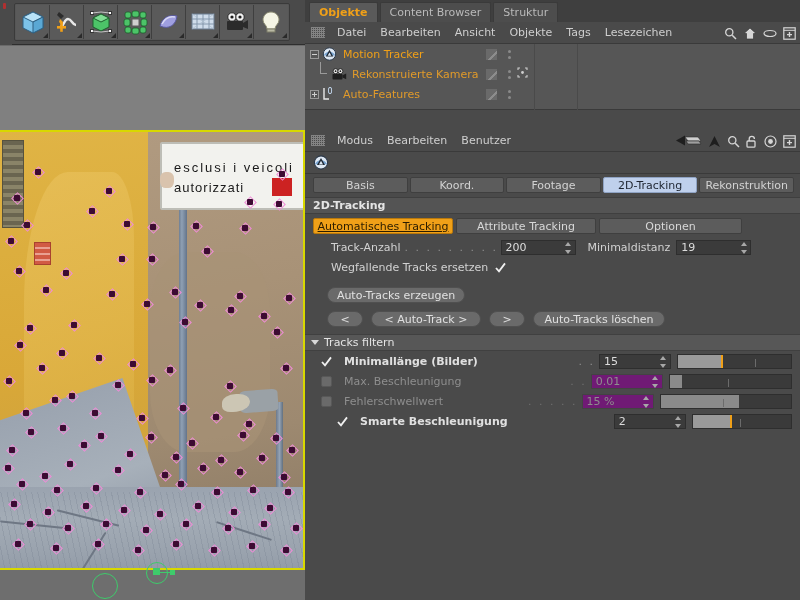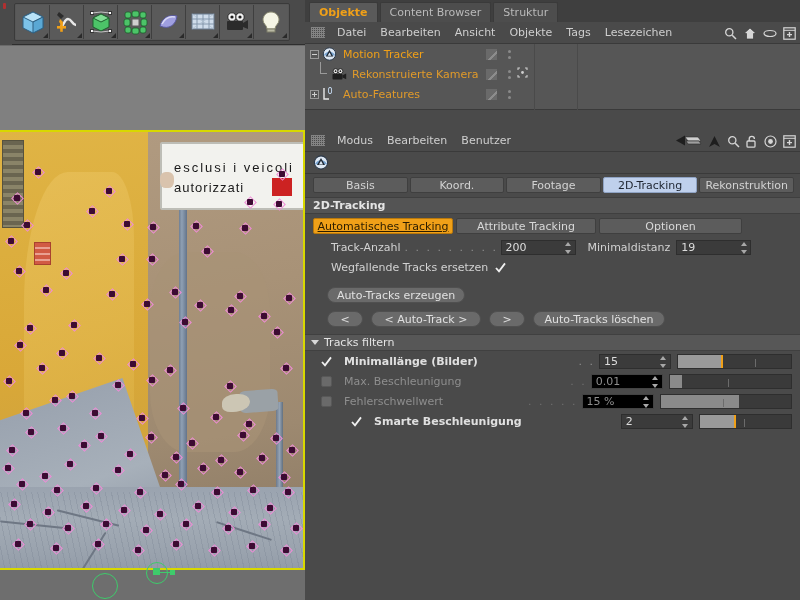--- a/index.html
+++ b/index.html
@@ -178,21 +178,21 @@
   .stab{ height:16px; display:flex; align-items:center; justify-content:center;
     font-size:11px; color:#d8d8d8; background:#5c5c5c; border:1px solid #3f3f3f; border-radius:2px;}
   .stab.active{ background:#f0a018; color:#2a1c00; border-color:#b8780c;text-decoration:underline;}
 
   .frow{ height:20px; display:flex; align-items:center; padding-left:8px; font-size:11px;}
   .flabel{ color:#d2d2d2; white-space:nowrap;}
   .fdots{ flex:none; color:#8d8d8d; letter-spacing:2px; overflow:hidden; white-space:nowrap;}
   .numfield{ height:15px; background:#3b3b3b; border:1px solid #2e2e2e;
     display:flex; align-items:center; color:#dcdcdc; font-size:11px; padding-left:4px;
     position:relative;}
-  .numfield.disabled{ background:#000000; border-color:#434343; color:#8e8e8e;}
+  .numfield.disabled{ background:#701a75; border-color:#434343; color:#8e8e8e;}
   .spin{ position:absolute; right:3px; top:1px; width:7px; height:12px;
     display:flex; flex-direction:column; justify-content:space-between; align-items:center;}
   .spin i{ display:block; width:0; height:0;}
   .spin .up{ border-left:3px solid transparent; border-right:3px solid transparent; border-bottom:4px solid #a8a8a8;}
   .spin .dn{ border-left:3px solid transparent; border-right:3px solid transparent; border-top:4px solid #a8a8a8;}
 
   .chk{ width:11px; height:11px; position:relative; display:inline-block;}
   .chk svg{ position:absolute; left:0; top:0;}
   .radio-off{ width:11px; height:11px; border-radius:2px; background:#6a6a6a; border:1px solid #585858; display:inline-block;}
 
@@ -1060,21 +1060,21 @@
               <span class="spin">
                 <i class="up"></i>
                 <i class="dn"></i>
               </span>
             </span>
             <span class="slider disabled" style="flex: 1 1 0%; margin-left: 6px; margin-right: 8px;">
               <span class="fill" style="width: 60%;"></span>
               <span class="tick" style="left: 48%;"></span>
             </span>
           </div>
-          <div class="frow" style="padding-left: 8px; height: 20px; margin-left: 22px;">
+          <div class="frow" style="padding-left: 16px; height: 20px;">
             <span class="chk" style="margin-left: 16px; flex: 0 0 auto;">
               <svg width="11" height="11" viewBox="0 0 11 11">
                 <path d="M1 6 L4 9.4 L10 1.4" stroke="#f0f0f0" stroke-width="1.8" fill="none"></path>
               </svg>
             </span>
             <span class="flabel" style="margin-left: 12px; flex: 0 0 auto; color: rgb(224, 224, 224); font-weight: bold;">Smarte Beschleunigung</span>
             <span class="fdots" style="margin-left: 4px; color: rgb(141, 141, 141); flex: 1 1 0%; text-align: right; padding-right: 4px;"></span>
             <span class="numfield" style="width: 72px; flex: 0 0 auto;">
               <span>2</span>
               <span class="spin">

